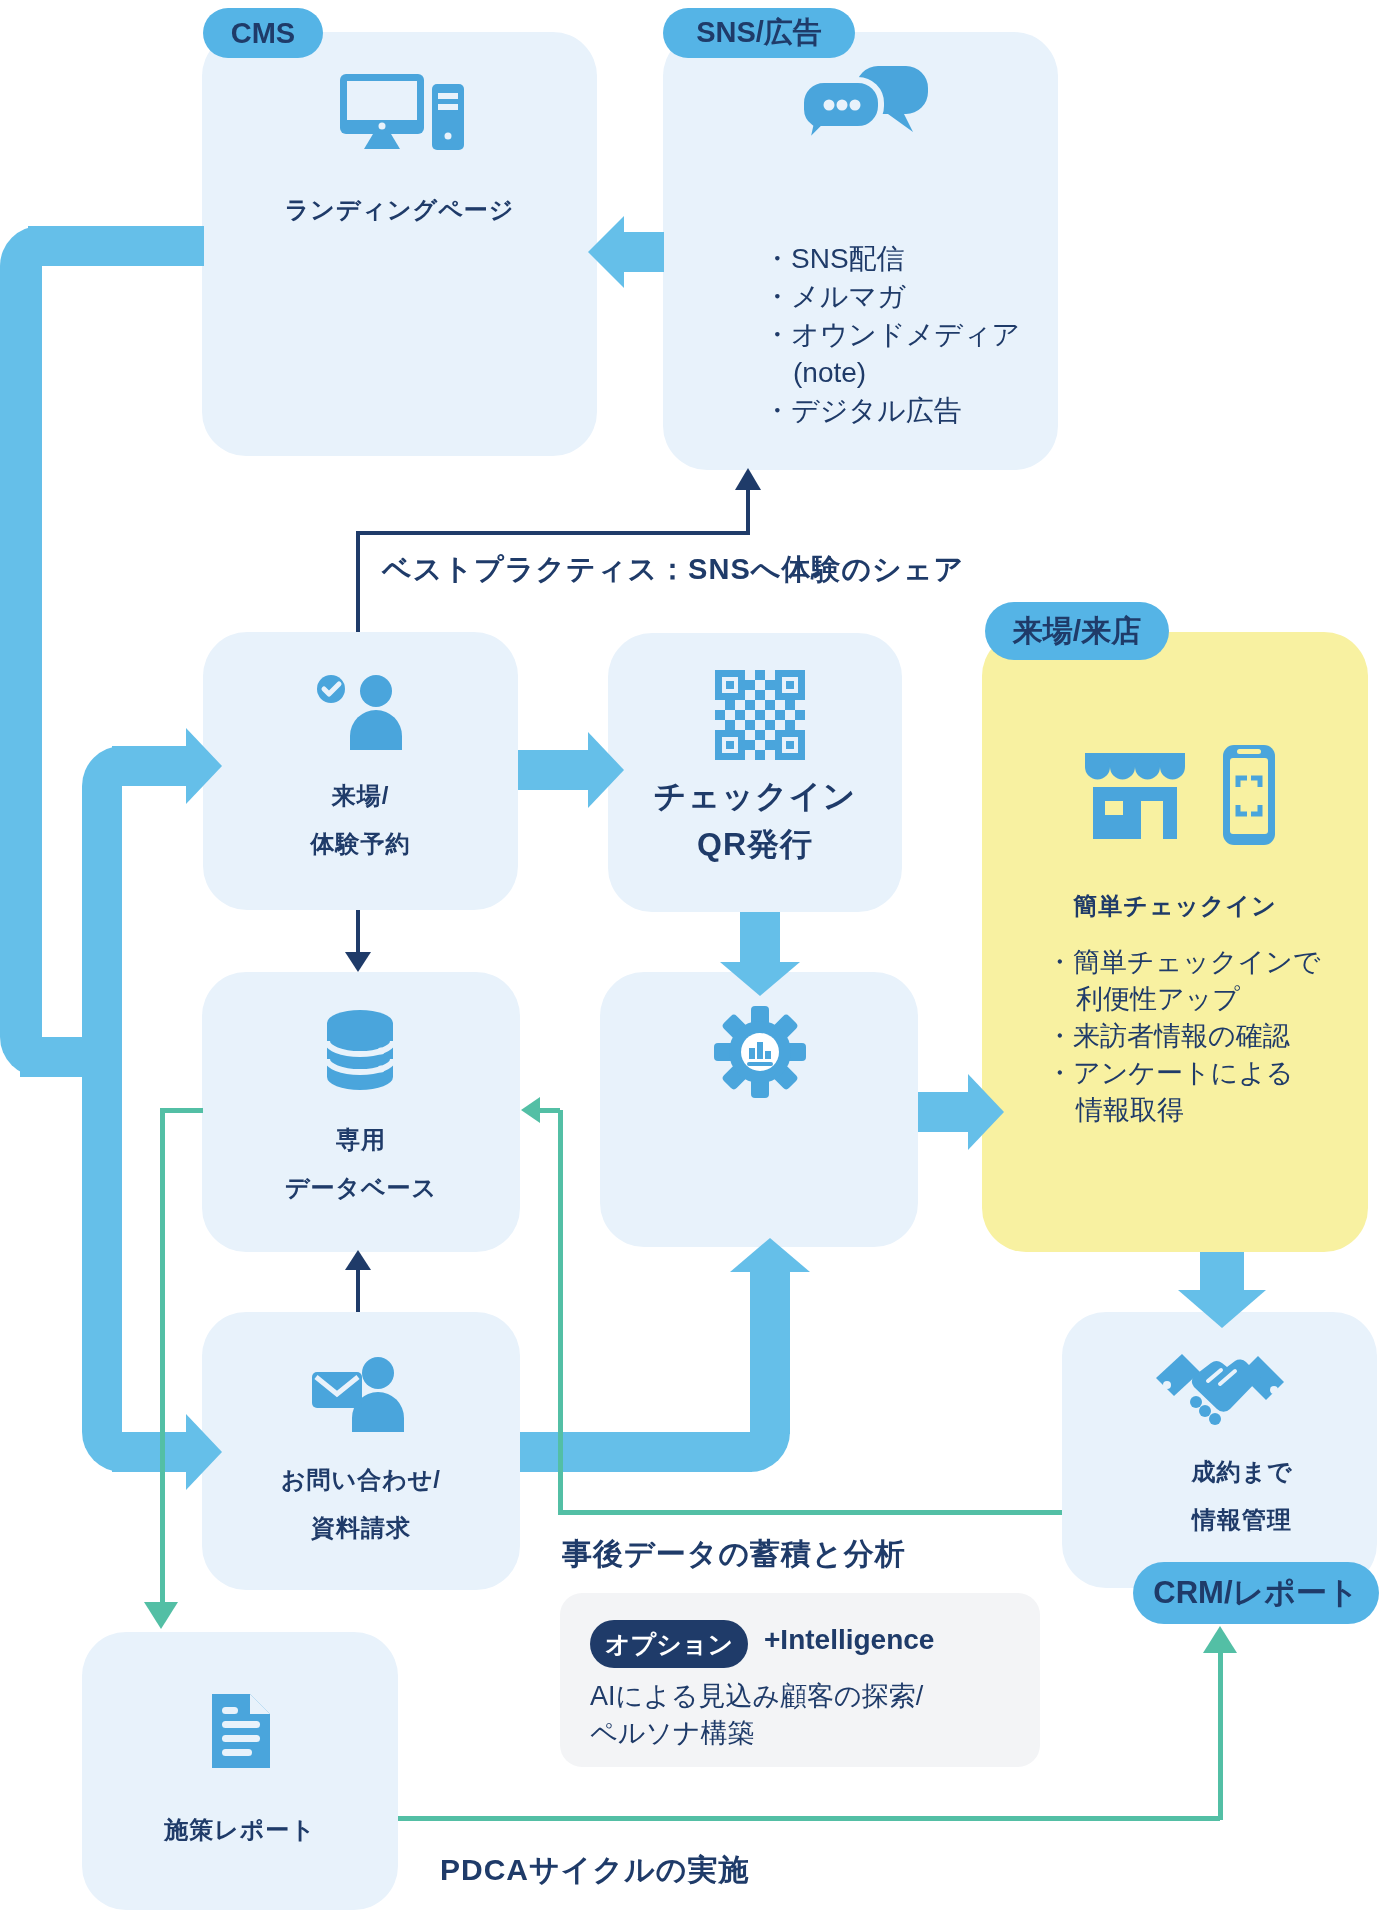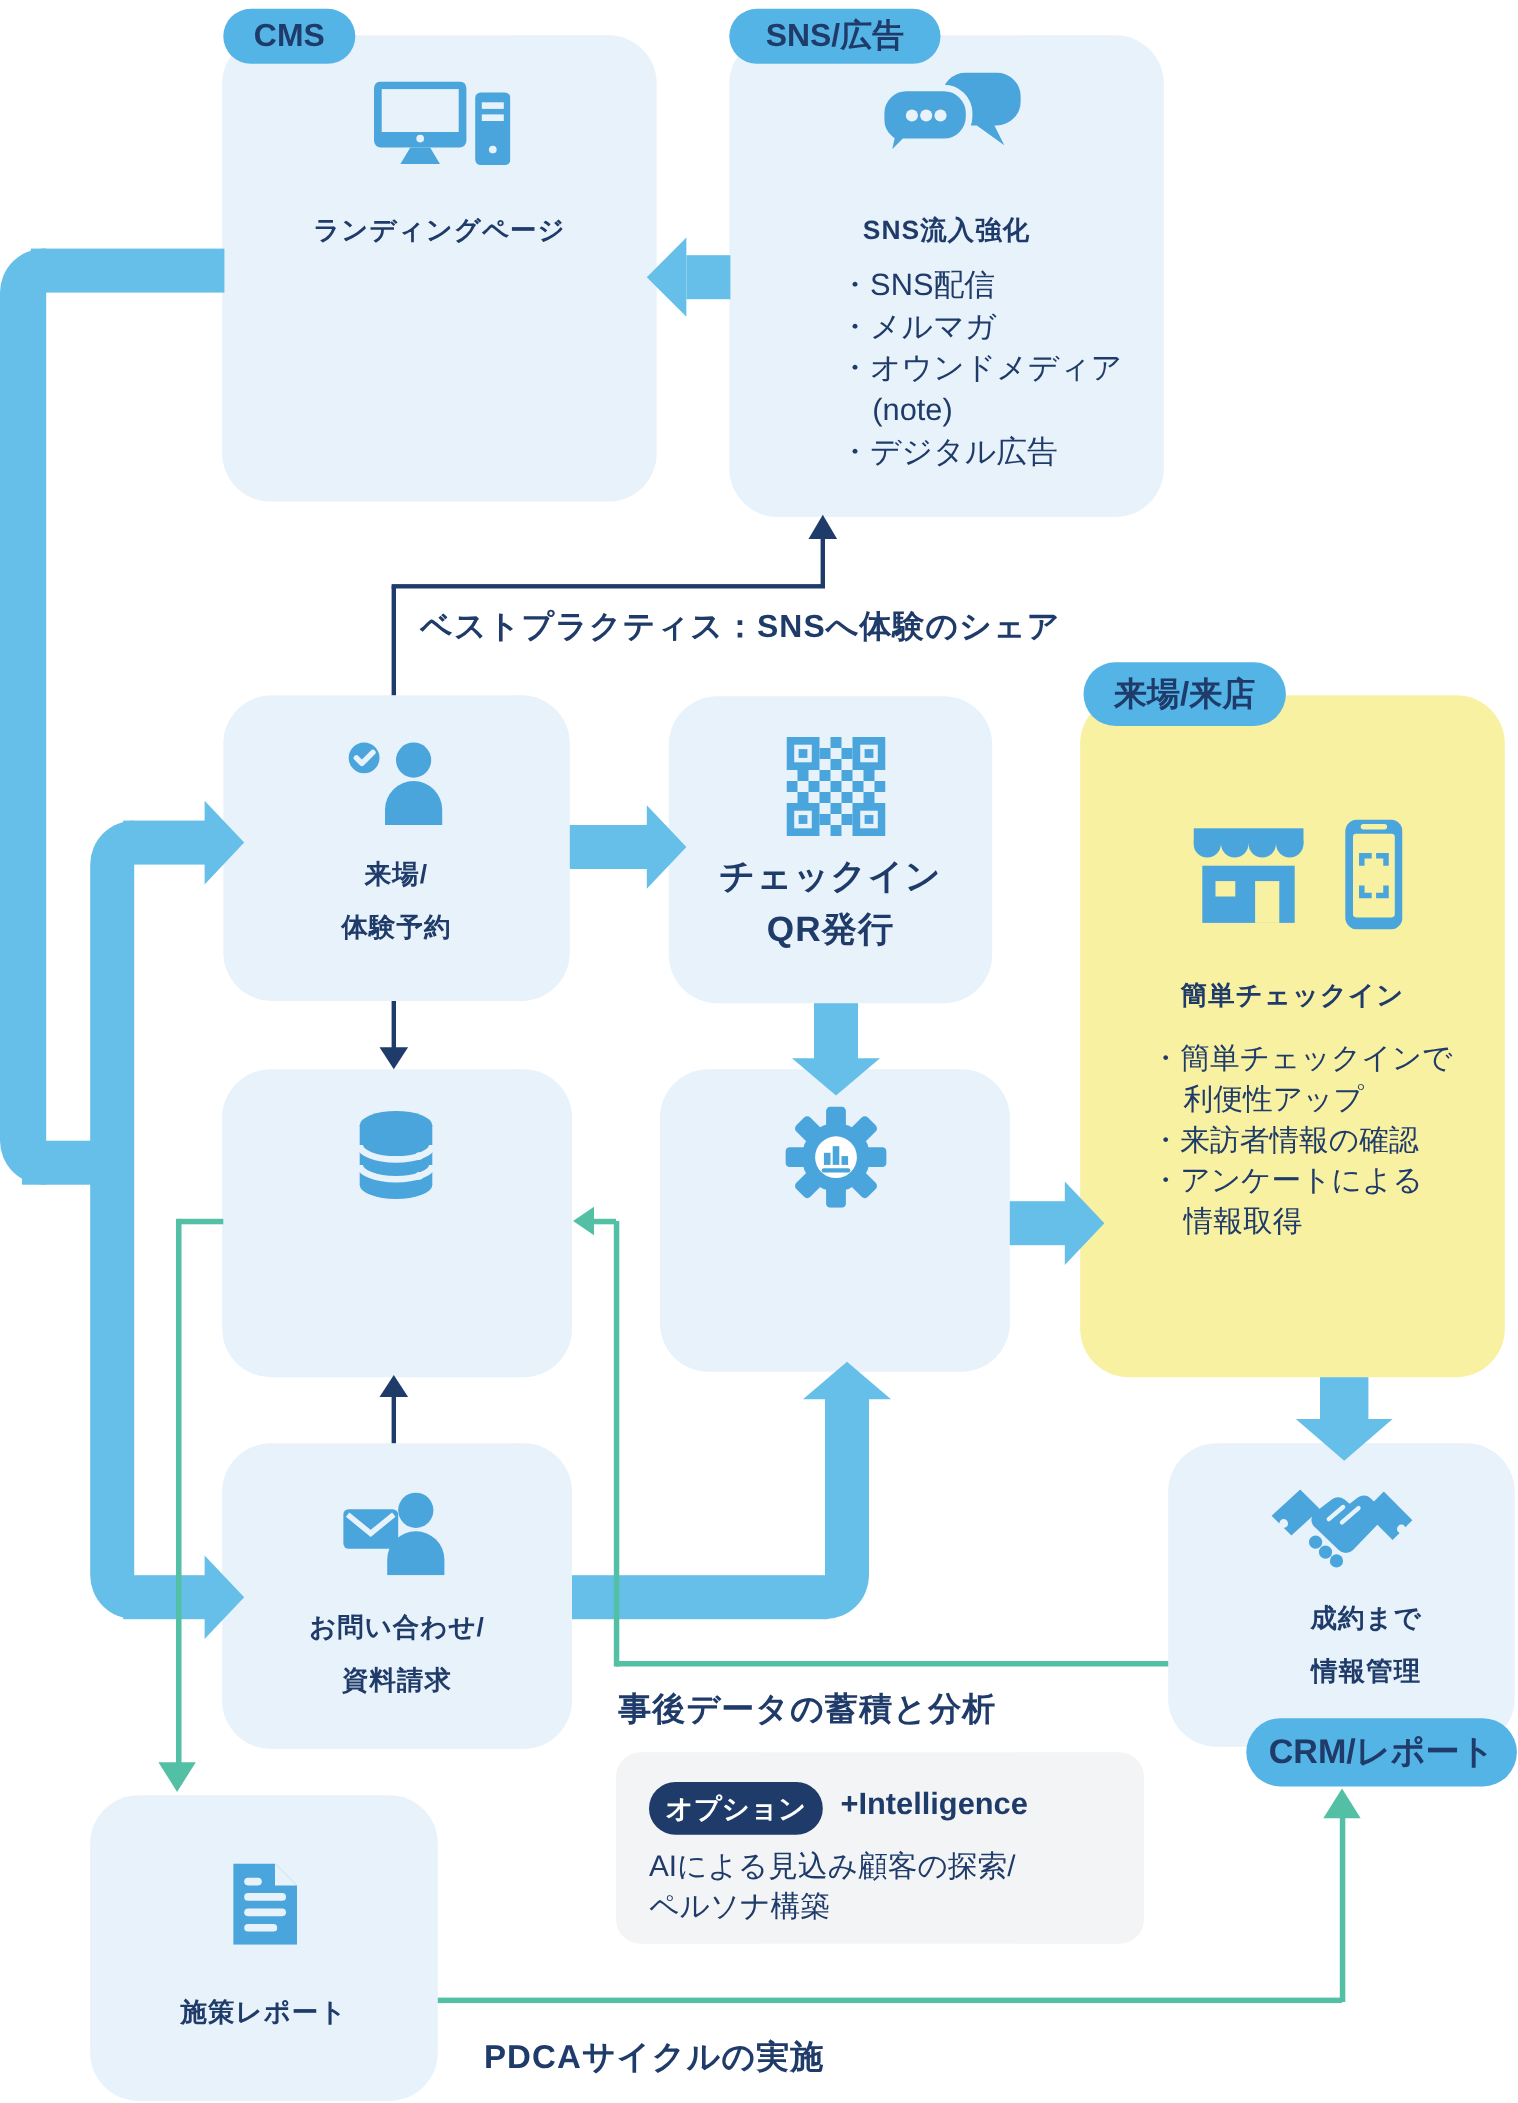--- a/index.html
+++ b/index.html
@@ -251,30 +251,33 @@
   <svg class="icon" style="left:212px;top:1694px;" width="58" height="74" viewBox="0 0 58 74" fill="var(--ic)">
     <path d="M0 0 h38 l20 20 v54 h-58 z"></path>
     <path d="M38 0 l20 20 h-20 z" fill="var(--boxbg)"></path>
     <rect x="10" y="13" width="16" height="7" rx="3.5" fill="var(--boxbg)"></rect>
     <rect x="10" y="27" width="38" height="7" rx="3.5" fill="var(--boxbg)"></rect>
     <rect x="10" y="41" width="38" height="7" rx="3.5" fill="var(--boxbg)"></rect>
     <rect x="10" y="55" width="30" height="7" rx="3.5" fill="var(--boxbg)"></rect>
   </svg>
 
   <div class="title" style="left:202px;top:186px;width:395px;">ランディングページ</div>
-  <div class="title" style="left:663px;top:186px;width:395px;">SNS流入強化</div>
   <div class="title" style="left:203px;top:772px;width:315px;">
     <div>来場/</div>
     <div>体験予約</div>
   </div>
   <div class="title" style="left:608px;top:772px;width:294px;font-size:32px;">
     <div>チェックイン</div>
     <div>QR発行</div>
   </div>
   <div class="title" style="left:982px;top:882px;width:386px;">簡単チェックイン</div>
+  <div class="title" style="left:202px;top:1116px;width:318px;">
+    <div>専用</div>
+    <div>データベース</div>
+  </div>
   <div class="title" style="left:202px;top:1456px;width:318px;">
     <div>お問い合わせ/</div>
     <div>資料請求</div>
   </div>
   <div class="title" style="left:1062px;top:1448px;width:360px;">
     <div>成約まで</div>
     <div>情報管理</div>
   </div>
   <div class="title" style="left:82px;top:1806px;width:316px;">施策レポート</div>
 

